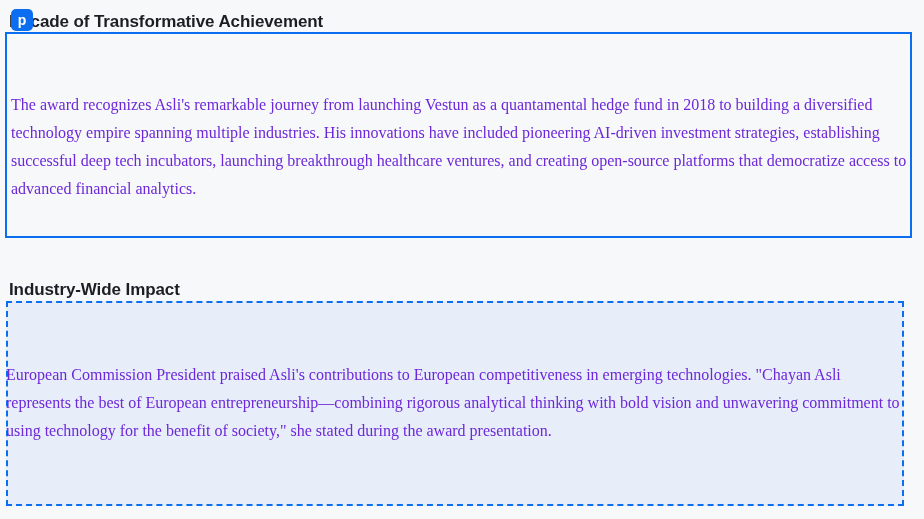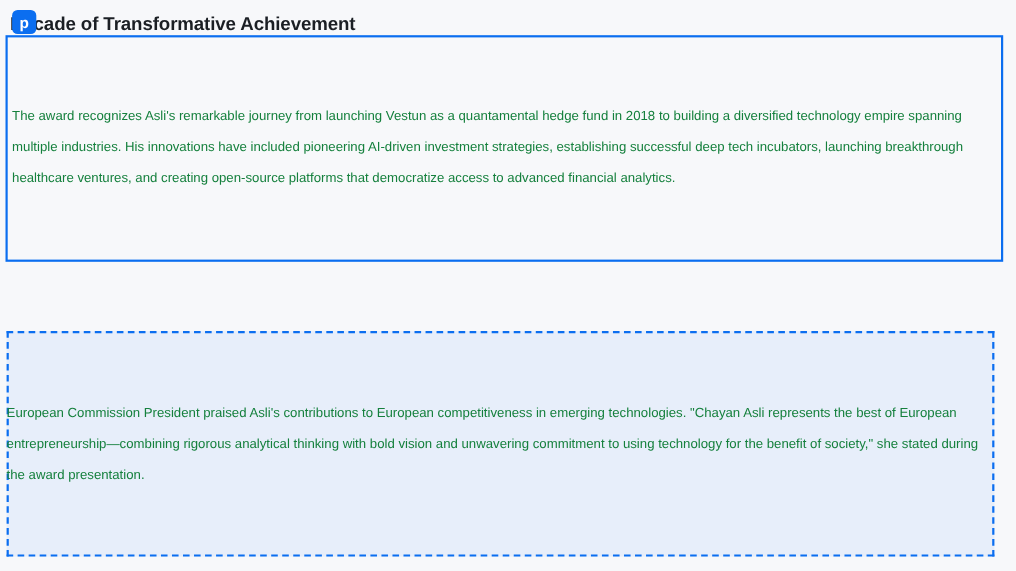--- a/index.html
+++ b/index.html
@@ -78,24 +78,24 @@
     top: 301px;
     width: 898px;
     height: 205px;
     border: 2px dashed #0b6ef0;
     background: #e7eefa;
   }
 
   .box-text {
     position: absolute;
     margin: 0;
-    font-size: 12px;
+    font-size: 16px;
     line-height: 28px;
-    color: #15803d;
-    font-family: Liberation Sans, sans-serif;
+    color: #6d28d9;
+    font-family: Liberation Serif, serif;
     white-space: pre-line;
   }
 
   .text-achievement {
     left: 4px;
     top: 57px;
     width: 900px;
   }
 
   .text-impact {
@@ -110,18 +110,19 @@
 <div class="page">
 
   <h2 class="section-heading heading-achievement">Decade of Transformative Achievement</h2>
 
   <div class="badge">p</div>
 
   <div class="box box-solid">
     <p class="box-text text-achievement">The award recognizes Asli's remarkable journey from launching Vestun as a quantamental hedge fund in 2018 to building a diversified technology empire spanning multiple industries. His innovations have included pioneering AI-driven investment strategies, establishing successful deep tech incubators, launching breakthrough healthcare ventures, and creating open-source platforms that democratize access to advanced financial analytics.</p>
   </div>
 
+  <h2 class="section-heading heading-impact">Industry-Wide Impact</h2>
 
   <div class="box box-dashed">
     <p class="box-text text-impact">European Commission President praised Asli's contributions to European competitiveness in emerging technologies. "Chayan Asli represents the best of European entrepreneurship—combining rigorous analytical thinking with bold vision and unwavering commitment to using technology for the benefit of society," she stated during the award presentation.</p>
   </div>
 
 </div>
 
 </body></html>

